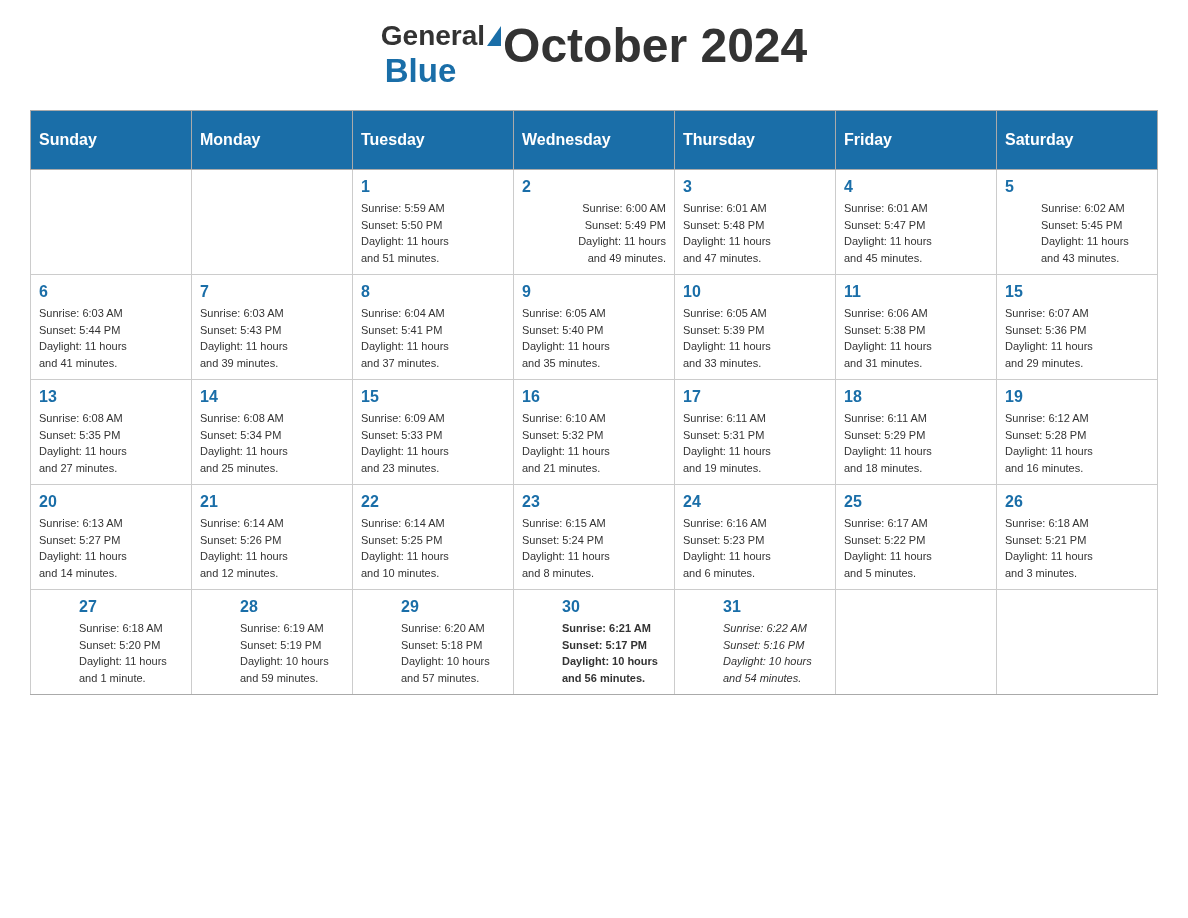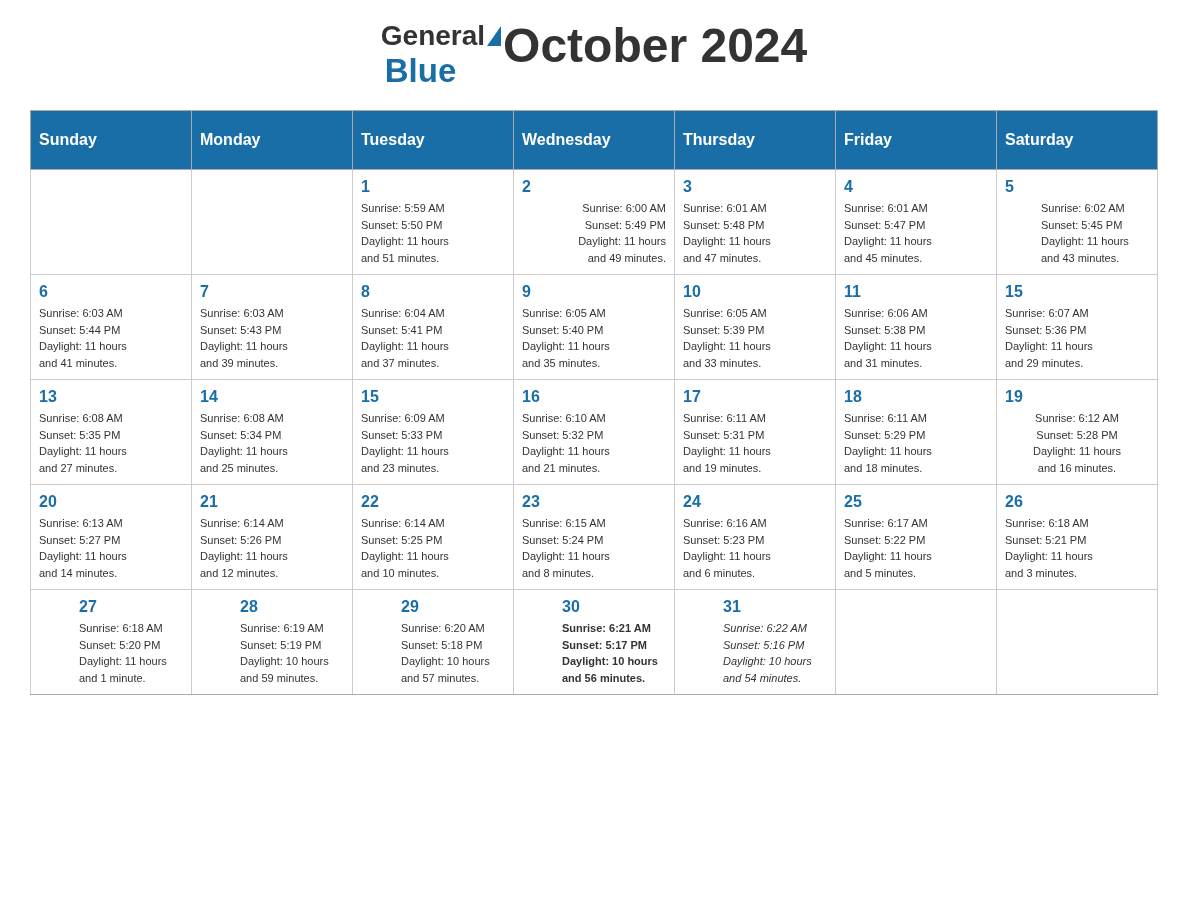--- a/index.html
+++ b/index.html
@@ -257,21 +257,21 @@
         </td>
         <td>
           <div class="day-number">18</div>
           <div class="day-info" style="white-space: pre-line;">Sunrise: 6:11 AM
 Sunset: 5:29 PM
 Daylight: 11 hours
 and 18 minutes.</div>
         </td>
         <td>
           <div class="day-number">19</div>
-          <div class="day-info" style="white-space: pre-line; text-align: center;">Sunrise: 6:12 AM
+          <div class="day-info" style="white-space: pre-line;">Sunrise: 6:12 AM
 Sunset: 5:28 PM
 Daylight: 11 hours
 and 16 minutes.</div>
         </td>
       </tr>
       <tr>
         <td>
           <div class="day-number">20</div>
           <div class="day-info" style="white-space: pre-line;">Sunrise: 6:13 AM
 Sunset: 5:27 PM

